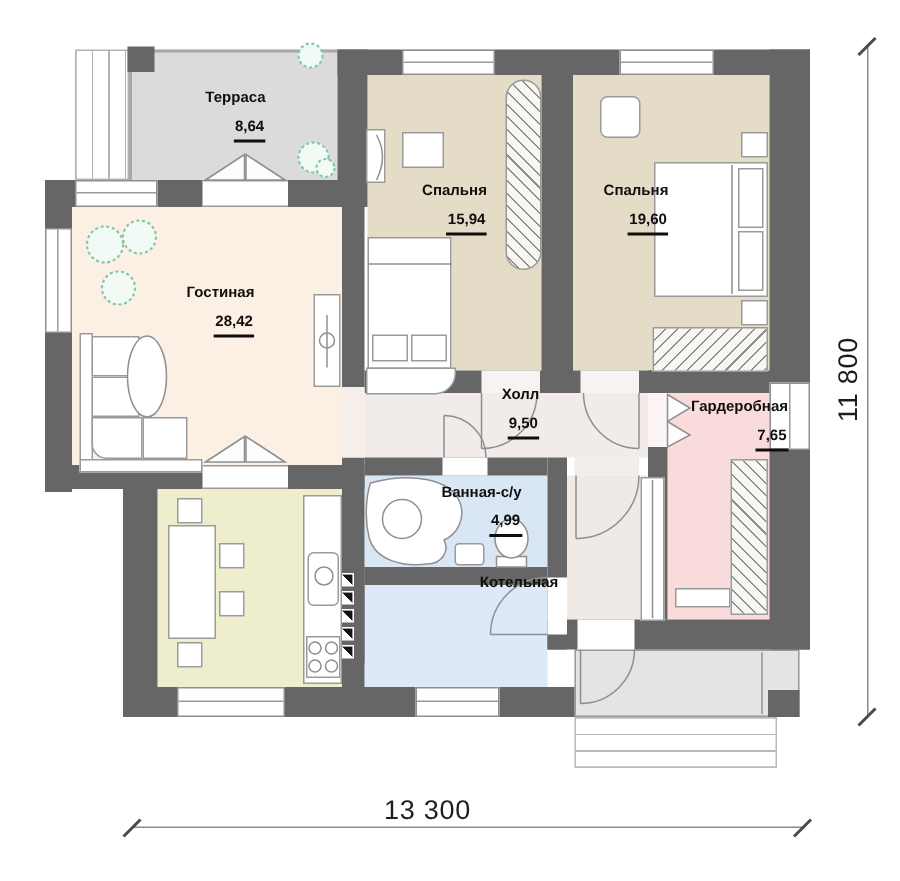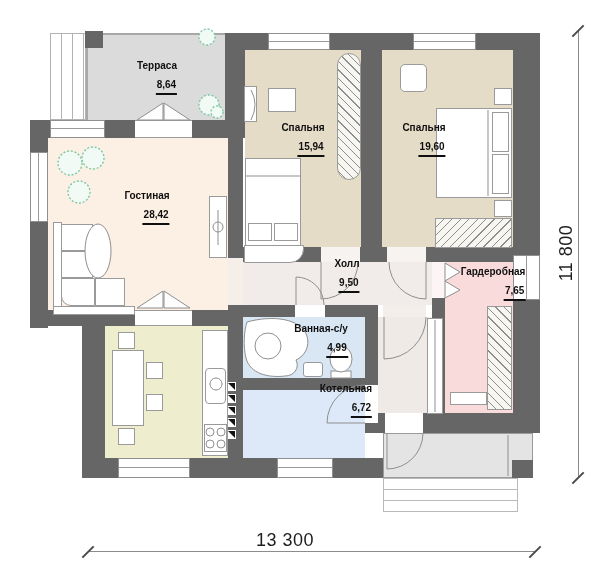--- a/index.html
+++ b/index.html
@@ -248,21 +248,20 @@
     <div class="rlabel" style="left:478px;top:262px;margin-left:15px;">
       <div class="rname">Гардеробная</div>
       <div class="rarea"><span>7,65</span></div>
     </div>
     <div class="rlabel" style="left:321px;top:319px;">
       <div class="rname">Ванная-с/у</div>
       <div class="rarea"><span>4,99</span></div>
     </div>
     <div class="rlabel" style="left:310px;top:379px;margin-left:36px;">
       <div class="rname">Котельная</div>
-      <div class="rarea"><span>6,72</span></div>
     </div>
   </div>
 
   <div class="dimline" style="left:88px;top:551px;width:447px;height:1px;"></div>
   <div class="tick" style="left:87px;top:544px;"></div>
   <div class="tick" style="left:534px;top:544px;"></div>
   <div class="dim" style="left:285px;top:530px;transform:translateX(-50%);">13 300</div>
 
   <div class="dimline" style="left:578px;top:30px;width:1px;height:448px;"></div>
   <div class="tick" style="left:577px;top:23px;"></div>

